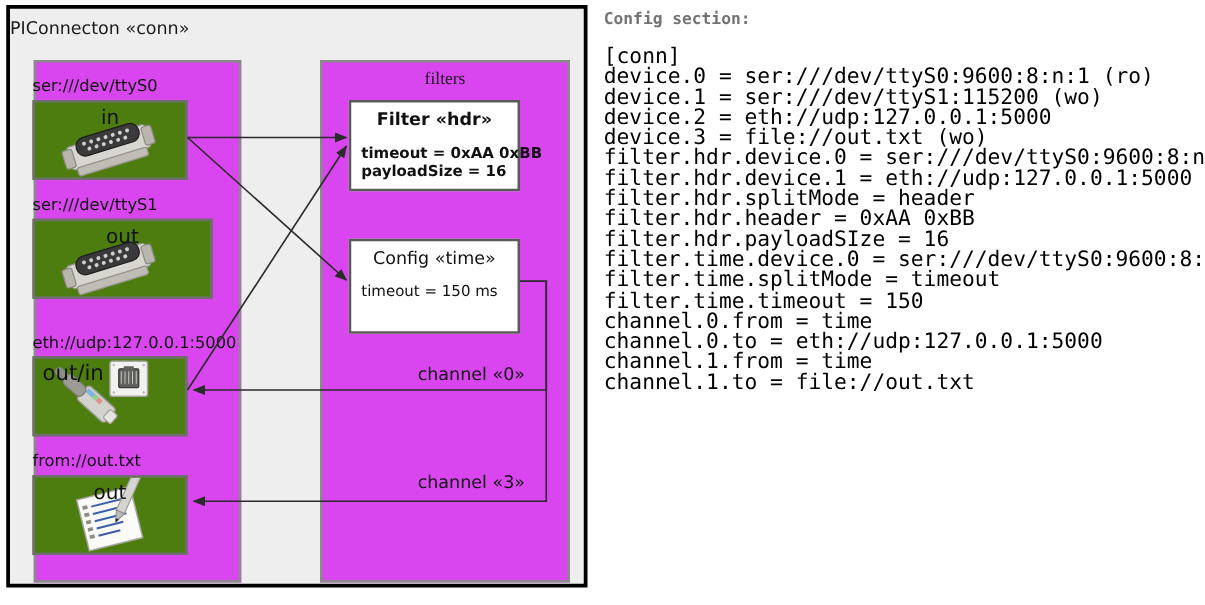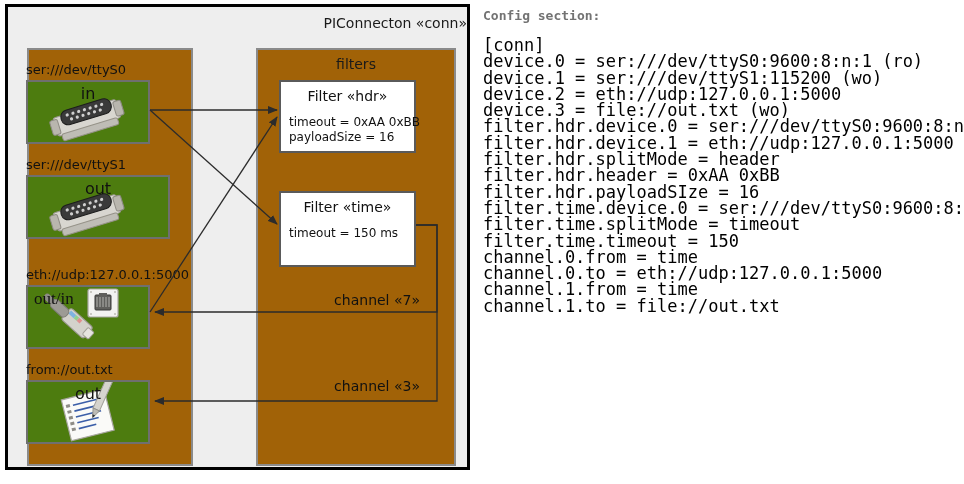--- a/index.html
+++ b/index.html
@@ -7,28 +7,29 @@
        font-family:"DejaVu Sans","Liberation Sans",sans-serif;}
 
   .canvas{position:absolute;left:0;top:0;width:964px;height:484px;}
 
   
   .outer-frame{
     position:absolute;left:5px;top:4px;width:465px;height:466px;
     background:#eeeeee;border:3px solid #000000;box-sizing:border-box;
   }
   .outer-title{
-    position:absolute;left:0;top:8px;width:100%;text-align:right;
+    position:absolute;left:0;top:8px;width:100%;text-align:left;
     font-size:14px;color:#1a1a1a;
   }
 
   
   .panel{
-    position:absolute;background:#a16207;border:2px solid #8a8a8a;
+    position:absolute;background:#d946ef;border:2px solid #8a8a8a;
     box-sizing:border-box;
+    font-family:Liberation Serif, serif;
   }
   .panel-devices{left:19px;top:41px;width:166px;height:418px;}
   .panel-filters{left:248px;top:41px;width:200px;height:418px;}
   .panel-title{
     position:absolute;left:0;top:6px;width:100%;text-align:center;
     font-size:14px;color:#1a1a1a;
   }
 
   
   .dev{position:absolute;}
@@ -38,36 +39,36 @@
   }
   .dev-box{
     position:absolute;left:0;top:18px;width:100%;height:calc(100% - 18px);
     background:#4d7c0f;border:2px solid #6f6f6f;box-sizing:border-box;
     overflow:hidden;
   }
   .dev-dir{
     position:absolute;top:2px;width:100%;text-align:center;
     font-size:16px;color:#111;z-index:3;
   }
-  .dev-dir.left{text-align:center;padding-left:6px;width:auto;font-size:17px;font-family:Liberation Serif, serif;}
+  .dev-dir.left{text-align:center;padding-left:6px;width:auto;font-size:17px;}
 
   .dev-ser0{left:26px;top:62px;width:124px;height:82px;}
   .dev-ser1{left:26px;top:157px;width:144px;height:82px;}
   .dev-eth {left:26px;top:267px;width:124px;height:82px;}
   .dev-file{left:26px;top:362px;width:124px;height:82px;}
 
   
   .icon-wrap{position:absolute;left:0;top:0;width:100%;height:100%;}
 
   
   .filter-box{
     position:absolute;background:#ffffff;border:2px solid #5a5a5a;
     box-sizing:border-box;
   }
-  .filter-hdr {left:279px;top:80px;width:137px;height:73px;}
+  .filter-hdr {left:279px;top:80px;width:137px;height:73px;font-weight:bold;}
   .filter-time{left:279px;top:191px;width:137px;height:76px;}
   .filter-title{
     position:absolute;left:0;top:6px;width:100%;text-align:center;
     font-size:14px;color:#111;
   }
   .filter-attrs{
     position:absolute;left:8px;top:33px;font-size:12px;color:#111;
     line-height:15px;
   }
   .filter-attrs div{white-space:nowrap;}
@@ -246,27 +247,27 @@
 
   <div class="filter-box filter-hdr">
     <div class="filter-title">Filter «hdr»</div>
     <div class="filter-attrs">
       <div>timeout = 0xAA 0xBB</div>
       <div>payloadSize = 16</div>
     </div>
   </div>
 
   <div class="filter-box filter-time">
-    <div class="filter-title">Filter «time»</div>
+    <div class="filter-title">Config «time»</div>
     <div class="filter-attrs">
       <div>timeout = 150 ms</div>
     </div>
   </div>
 
-  <div class="chan-label chan0">channel «7»</div>
+  <div class="chan-label chan0">channel «0»</div>
   <div class="chan-label chan1">channel «3»</div>
 
   <svg class="overlay">
     <defs>
       <marker id="ah" markerWidth="10" markerHeight="8" refX="9" refY="4" orient="auto" markerUnits="userSpaceOnUse">
         <path d="M0,0 L10,4 L0,8 z" fill="#2b2b2b"></path>
       </marker>
     </defs>
 
     <path d="M150,110 L277,110" stroke="#2b2b2b" stroke-width="1.3" fill="none" marker-end="url(#ah)"></path>

